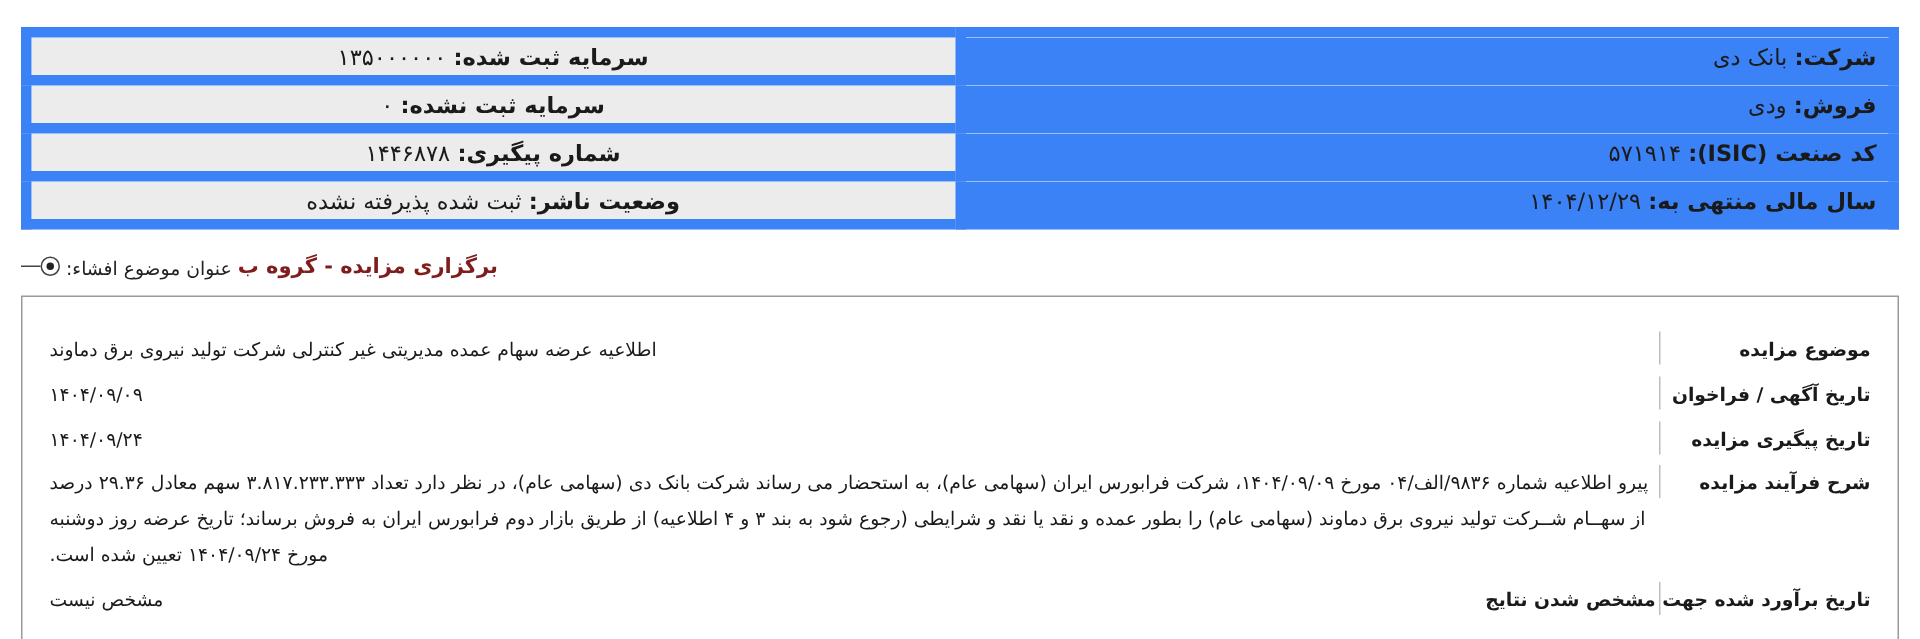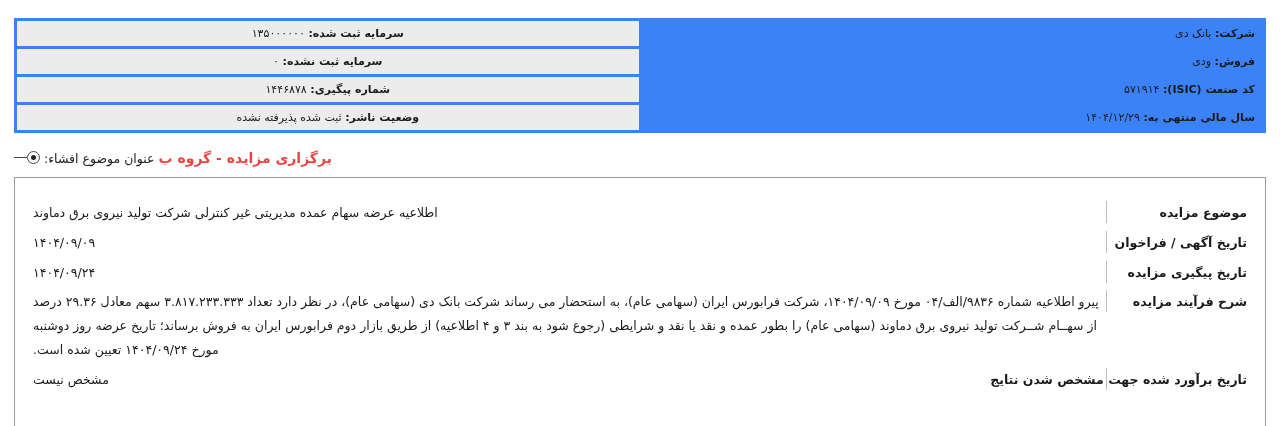--- a/index.html
+++ b/index.html
@@ -23,23 +23,23 @@
   }
 
   
   table.info {
     width: 1252px;
     border-collapse: collapse;
     table-layout: fixed;
     margin: 0 auto;
   }
   table.info td {
-    border: 3px solid #3b82f6;
+    border: 7px solid #3b82f6;
     height: 23px;
-    font-size: 11px;
+    font-size: 15px;
     padding: 1px 8px;
     vertical-align: middle;
     white-space: nowrap;
     overflow: hidden;
   }
   td.lbl-right {
     background: #3b82f6;
     text-align: right;
     width: 50%;
   }
@@ -97,21 +97,21 @@
     height: 1px;
     background: #444;
   }
   .subject-label {
     font-size: 12.5px;
     color: #222;
   }
   .subject-title {
     font-size: 14px;
     font-weight: bold;
-    color: #ef4444;
+    color: #7f1d1d;
   }
 
   
   .main-box {
     width: 1252px;
     margin: 8px auto 0 auto;
     border: 1px solid #9a9a9a;
     height: 250px;
     box-sizing: border-box;
     padding: 20px 18px 10px 18px;

